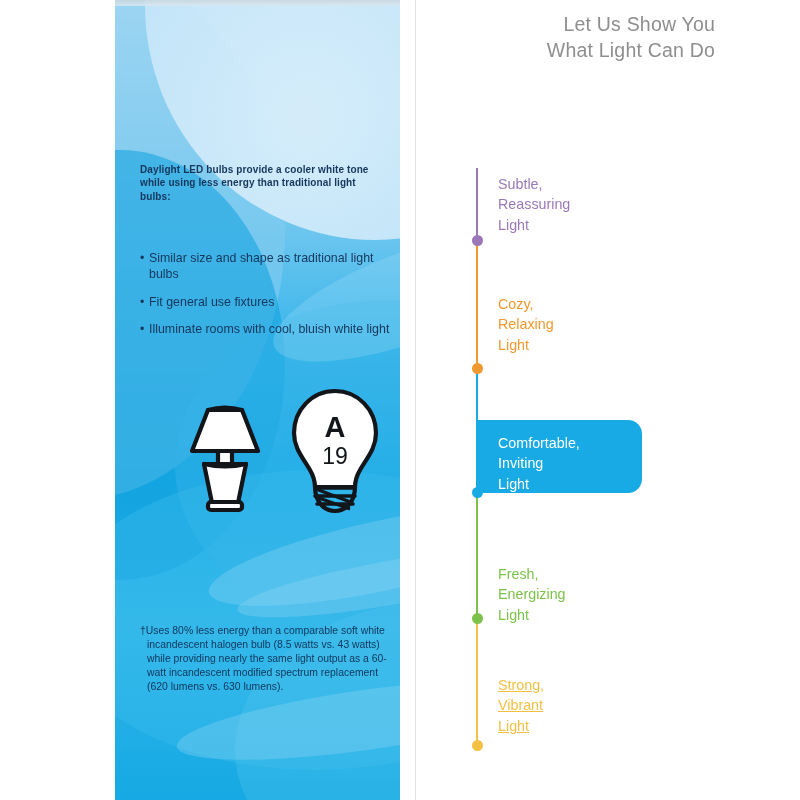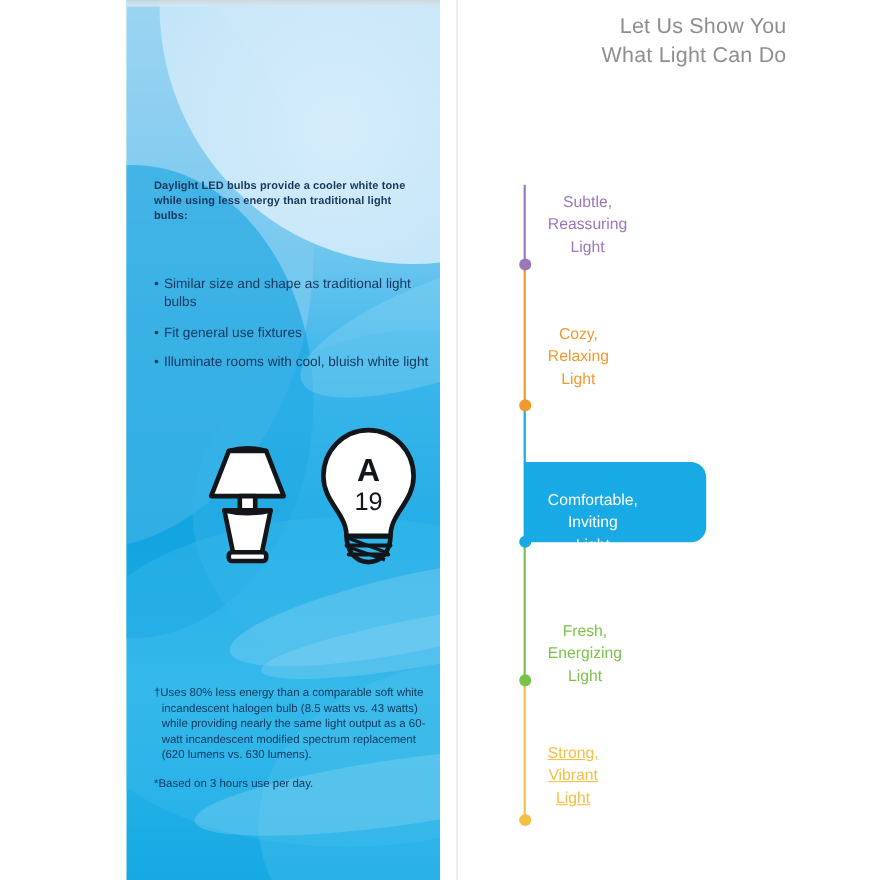--- a/index.html
+++ b/index.html
@@ -89,37 +89,37 @@
     color:#8e8e8e;font-size:19.5px;line-height:1.32;font-weight:normal;
     letter-spacing:.2px;
     text-align:right;
   }
   .r-sub{
     position:absolute;left:0;top:70px;width:250px;
     color:#8e8e8e;font-size:12.6px;line-height:1.42;
   }
 
   
-  .timeline{position:absolute;left:0;top:0;width:375px;height:800px;text-align:center;}
+  .timeline{position:absolute;left:0;top:0;width:375px;height:800px;}
   .seg{position:absolute;left:51px;width:2.4px;}
   .node{
     position:absolute;width:11px;height:11px;border-radius:50%;
     left:46.7px;
   }
   .tl-label{
     position:absolute;left:73px;font-size:14.3px;line-height:1.42;font-weight:normal;
     white-space:pre-line;
   }
   .hl-box{
     position:absolute;left:52px;top:420px;width:165px;height:73px;
     background:#18aae4;
     border-radius:0 14px 14px 0;
   }
   .hl-text{
-    position:absolute;left:73px;top:445px;
+    position:absolute;left:73px;top:433px;
     color:#ffffff;font-size:14.3px;line-height:1.42;white-space:pre-line;
   }
 </style>
 </head>
 <body>
 
 <div class="page">
 
   <div class="blue-panel">
     <div class="swoosh sw2"></div>
@@ -172,21 +172,20 @@
             <path d="M145 102 C145 114 152 126 165 126 C178 126 185 114 185 102" fill="none" stroke="#12151a" stroke-width="4.2"></path>
             <path d="M146 104 L183 118 M146 112 L180 124" fill="none" stroke="#12151a" stroke-width="3"></path>
             <text x="165" y="52" text-anchor="middle" fill="#12151a" font-family="Liberation Sans, sans-serif" font-size="29" font-weight="bold">A</text>
             <text x="165" y="79" text-anchor="middle" fill="#12151a" font-family="Liberation Sans, sans-serif" font-size="23">19</text>
           </g>
         </svg>
       </div>
 
       <div class="footnote">
         <p class="fn-hang">†Uses 80% less energy than a comparable soft white incandescent halogen bulb (8.5 watts vs. 43 watts) while providing nearly the same light output as a 60-watt incandescent modified spectrum replacement (620 lumens vs. 630 lumens).</p>
-        <p class="fn2">*Based on 3 hours use per day.</p>
       </div>
     </div>
   </div>
 
   <div class="divider"></div>
 
   <div class="right">
     <div class="r-title" style="white-space:pre-line;">Let Us Show You
 What Light Can Do</div>
 

